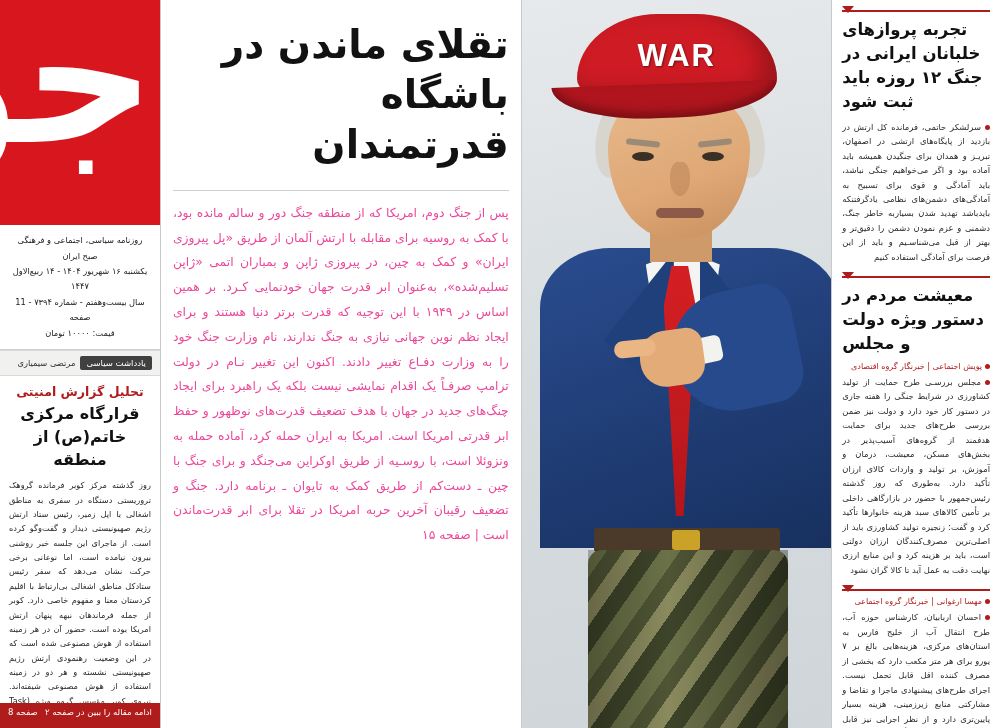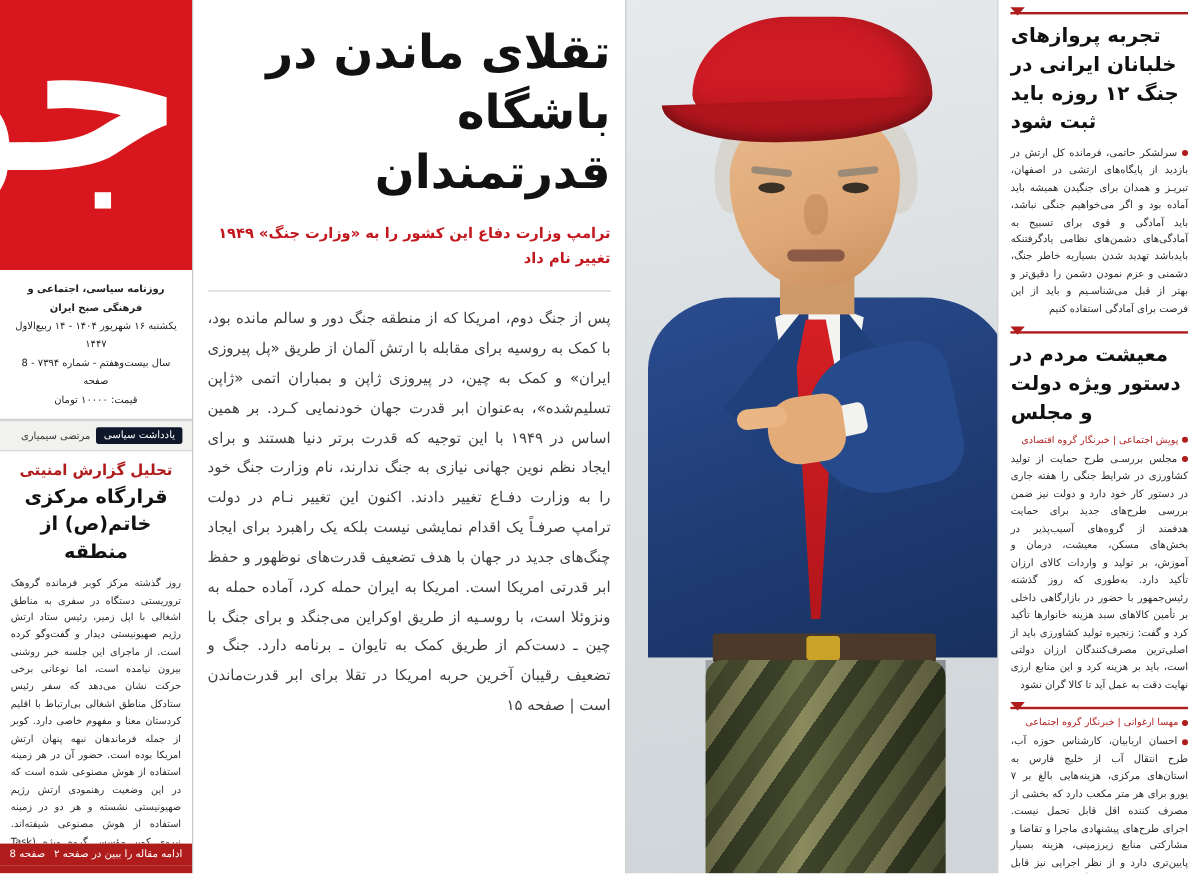--- a/index.html
+++ b/index.html
@@ -243,21 +243,21 @@
     text-align: right;
     direction: rtl;
     margin-bottom: 10px;
   }
   .main-rule {
     border:0; border-top:1px solid #cfcfcf; margin: 6px 0 10px 0;
   }
   .main-body {
     font-size: 12.4px;
     line-height: 2.0;
-    color: #404040;
+    color: #ec4899;
     text-align: justify;
     direction: rtl;
     flex: 1;
   }
 
   
   .right-col {
     width: 170px;
     height: 728px;
     background:#ffffff;
@@ -285,31 +285,31 @@
     padding: 8px 9px;
     border-bottom: 1px solid #cfcfcf;
     direction: rtl;
   }
   .meta-line {
     font-size: 8.3px;
     line-height: 1.85;
     color:#222;
     text-align:center;
   }
-  .meta-line.bold { font-weight:bold; }
+  .meta-line.bold { font-weight:normal; }
   .badge-row {
     display:flex; align-items:center; gap:5px;
     background:#f1f1ef;
     border-top:1px solid #d8d8d8;
     border-bottom:1px solid #d8d8d8;
     padding: 5px 8px;
     direction: rtl;
   }
   .badge {
-    background:#0f172a; color:#fff; font-size:8.5px;
+    background:#404040; color:#fff; font-size:8.5px;
     padding:2px 6px; border-radius:2px; white-space:nowrap;
   }
   .badge-author {
     font-size:8.3px; color:#333; direction:rtl;
   }
   .right-story {
     padding: 8px 9px;
     direction: rtl;
     overflow: hidden;
   }
@@ -399,48 +399,48 @@
       <div class="hair-r"></div>
       <div class="face"></div>
       <div class="brow-l"></div>
       <div class="brow-r"></div>
       <div class="eye-l"></div>
       <div class="eye-r"></div>
       <div class="nose"></div>
       <div class="mouth"></div>
       <div class="cap"></div>
       <div class="cap-brim"></div>
+      <div class="cap-text">WAR</div>
       <div class="arm-point"></div>
       <div class="cuff"></div>
       <div class="hand"></div>
       <div class="finger"></div>
       <div class="belt"></div>
       <div class="buckle"></div>
       <div class="pants"></div>
       <div class="pants-shadow"></div>
     </div>
   </div>
 
   <div class="main-col">
     <h1 class="main-title">تقلای ماندن در باشگاه قدرتمندان</h1>
-    <div class="main-sub">ترامپ وزارت دفاع این کشور را به «وزارت جنگ» ۱۹۴۹ تغییر نام داد</div>
     <hr class="main-rule">
     <div class="main-body">پس از جنگ دوم، امریکا که از منطقه جنگ دور و سالم مانده بود، با کمک به روسیه برای مقابله با ارتش آلمان از طریق «پل پیروزی ایران» و کمک به چین، در پیروزی ژاپن و بمباران اتمی «ژاپن تسلیم‌شده»، به‌عنوان ابر قدرت جهان خودنمایی کـرد. بر همین اساس در ۱۹۴۹ با این توجیه که قدرت برتر دنیا هستند و برای ایجاد نظم نوین جهانی نیازی به جنگ ندارند، نام وزارت جنگ خود را به وزارت دفـاع تغییر دادند. اکنون این تغییر نـام در دولت ترامپ صرفـاً یک اقدام نمایشی نیست بلکه یک راهبرد برای ایجاد چنگ‌های جدید در جهان با هدف تضعیف قدرت‌های نوظهور و حفظ ابر قدرتی امریکا است. امریکا به ایران حمله کرد، آماده حمله به ونزوئلا است، با روسـیه از طریق اوکراین می‌جنگد و برای جنگ با چین ـ دست‌کم از طریق کمک به تایوان ـ برنامه دارد. جنگ و تضعیف رقیبان آخرین حربه امریکا در تقلا برای ابر قدرت‌ماندن است | صفحه ۱۵</div>
   </div>
 
   <div class="right-col">
 
     <div class="masthead">
       <div class="masthead-logo">جوان</div>
     </div>
 
     <div class="meta">
       <div class="meta-line bold">روزنامه سیاسی، اجتماعی و فرهنگی صبح ایران</div>
       <div class="meta-line">یکشنبه ۱۶ شهریور ۱۴۰۴ - ۱۴ ربیع‌الاول ۱۴۴۷</div>
-      <div class="meta-line">سال بیست‌وهفتم - شماره ۷۳۹۴ - 8 صفحه</div>
+      <div class="meta-line">سال بیست‌وهفتم - شماره ۷۳۹۴ - 11 صفحه</div>
       <div class="meta-line">قیمت: ۱۰۰۰۰ تومان</div>
     </div>
 
     <div class="badge-row">
       <span class="badge">یادداشت سیاسی</span>
       <span class="badge-author">مرتضی سیمیاری</span>
     </div>
 
     <div class="right-story">
       <div class="right-kicker">تحلیل گزارش امنیتی</div>

